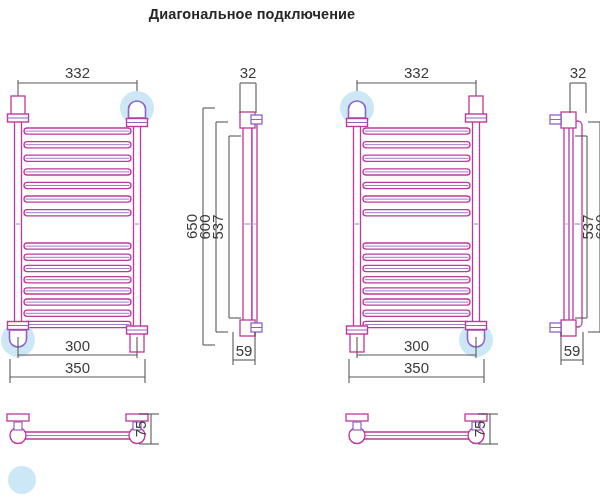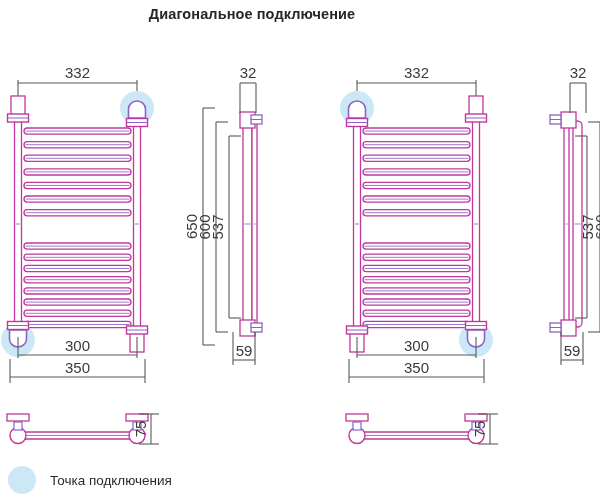--- a/index.html
+++ b/index.html
@@ -280,14 +280,13 @@
         <line x1="490" y1="414" x2="490" y2="444" stroke="#595959" stroke-width="1.1"></line>
         <line x1="478" y1="414" x2="498" y2="414" stroke="#595959" stroke-width="1.1"></line>
         <line x1="478" y1="444" x2="498" y2="444" stroke="#595959" stroke-width="1.1"></line>
         <text x="485" y="429" class="dimtxt" text-anchor="middle" transform="rotate(-90 485 429)">75</text>
       </g>
     </g>
   </svg>
 
 <div class="legend-wrap">
   <div class="legend-dot"></div>
-  <div class="legend-label">Точка подключения</div>
 </div>
 
 </body></html>

